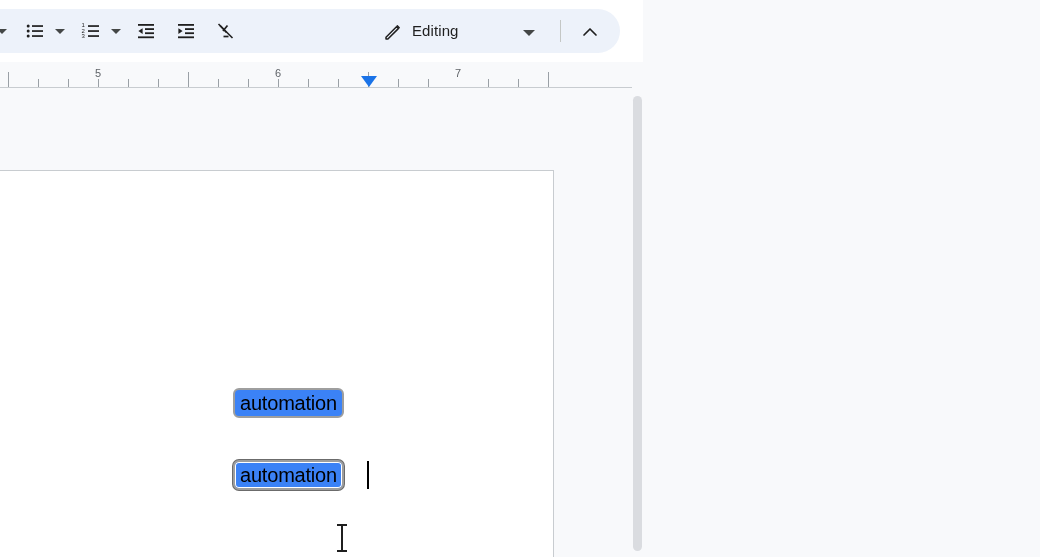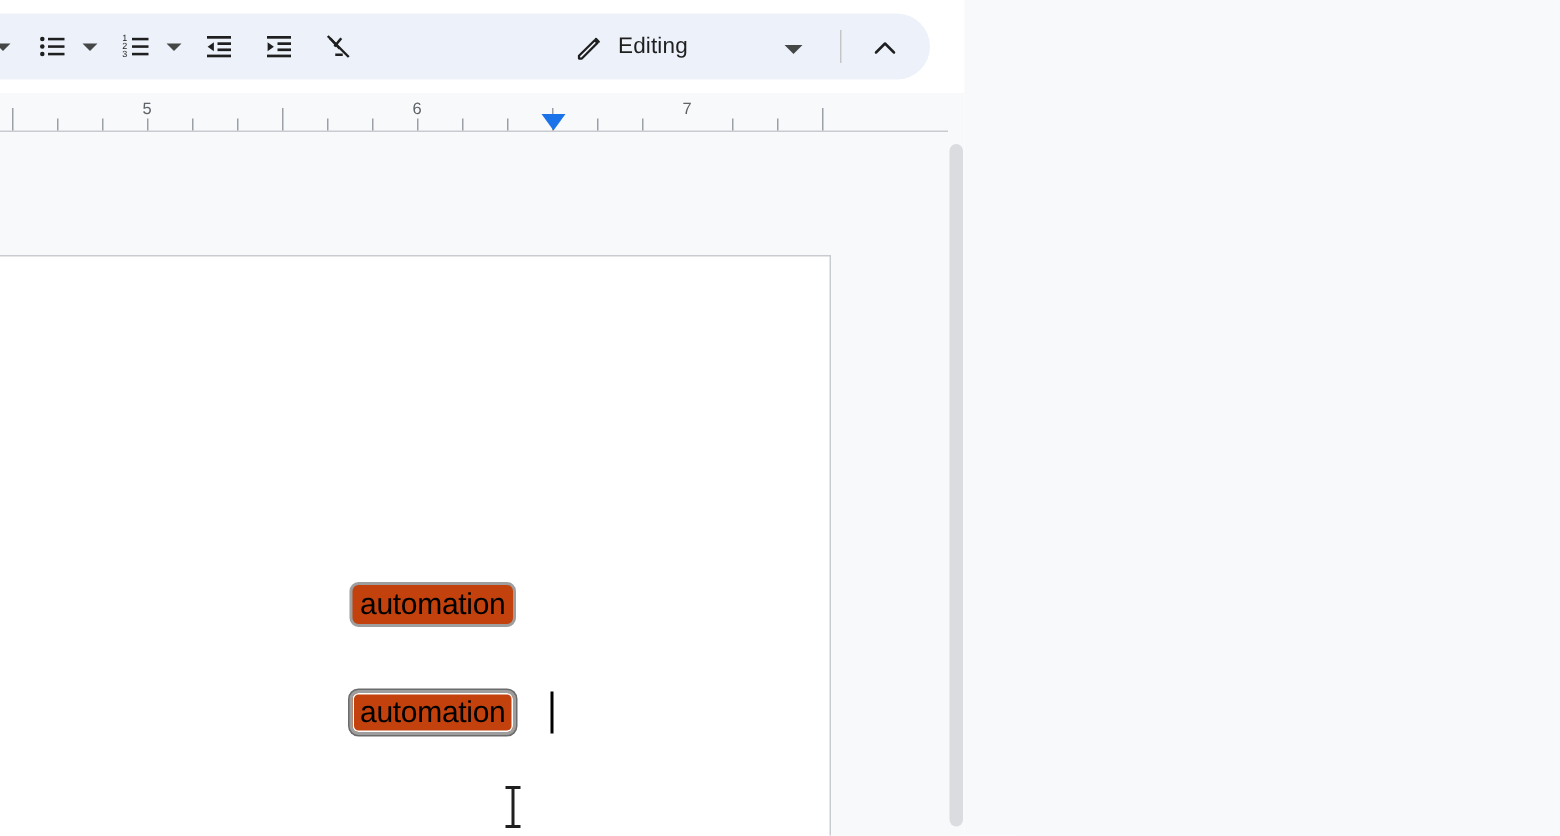--- a/index.html
+++ b/index.html
@@ -126,21 +126,21 @@
     left: -90px; top: 78px;
     width: 642px; height: 500px;
     background: #ffffff;
     border: 1px solid #c8ccd0;
     border-top-color: #c8ccd0;
   }
   .var-chip {
     position: absolute;
     height: 30px;
     box-sizing: border-box;
-    background: #c2410c;
+    background: #3b82f6;
     border: 2px solid #9e9e9e;
     border-radius: 6px;
     display: flex;
     align-items: center;
     padding: 0 5px;
     font-size: 20px;
     color: #000000;
     letter-spacing: -0.2px;
     cursor: pointer;
     white-space: nowrap;

